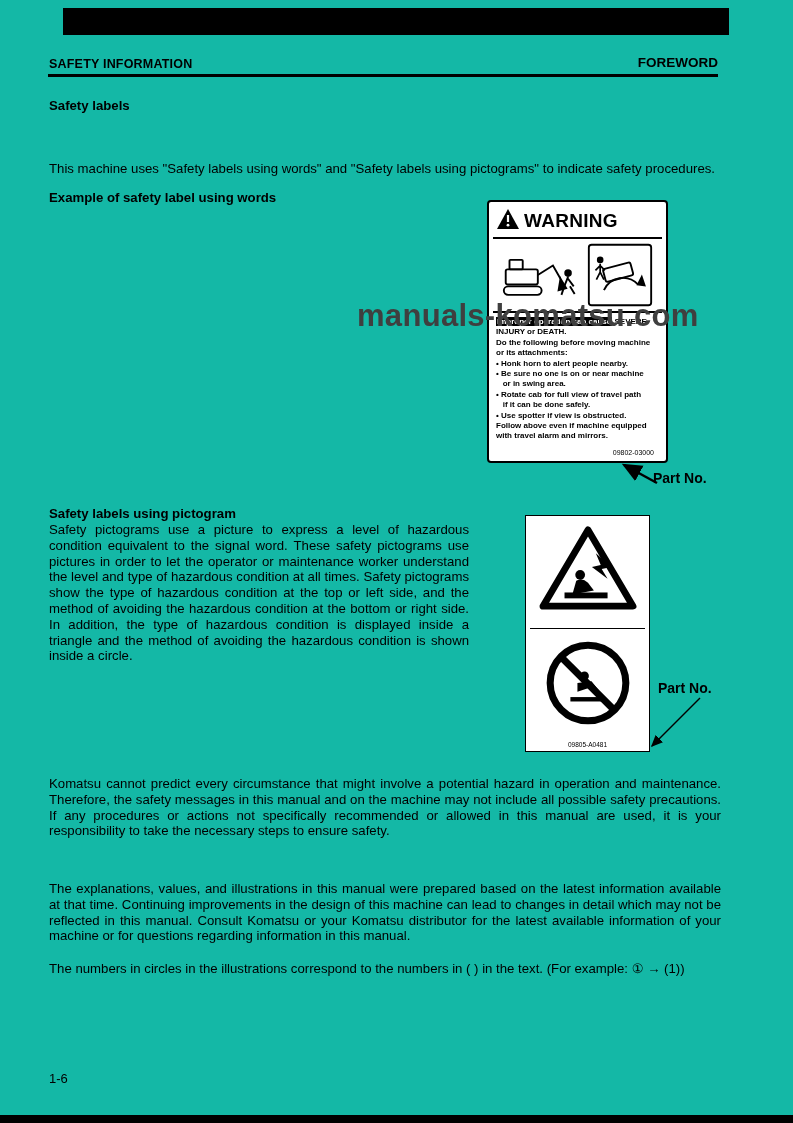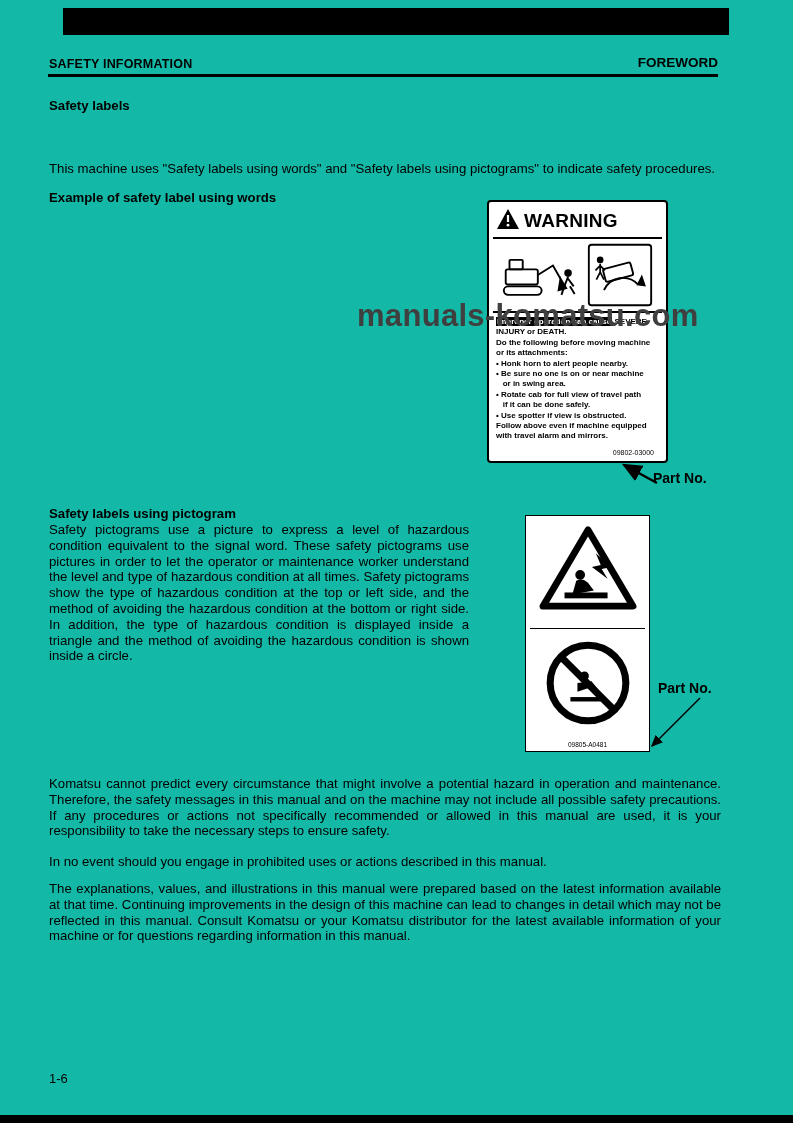--- a/index.html
+++ b/index.html
@@ -168,19 +168,19 @@
     <defs>
       <marker id="ah" markerWidth="9" markerHeight="8" refX="7" refY="3.5" orient="auto">
         <path d="M0 0 L8 3.5 L0 7 Z" fill="#000"></path>
       </marker>
     </defs>
     <line x1="657" y1="483" x2="624" y2="465" stroke="#000" stroke-width="2.5" marker-end="url(#ah)"></line>
     <line x1="700" y1="698" x2="652" y2="746" stroke="#000" stroke-width="1.5" marker-end="url(#ah)"></line>
   </svg>
 
   <div class="para" style="top:776px;">Komatsu cannot predict every circumstance that might involve a potential hazard in operation and maintenance. Therefore, the safety messages in this manual and on the machine may not include all possible safety precautions. If any procedures or actions not specifically recommended or allowed in this manual are used, it is your responsibility to take the necessary steps to ensure safety.</div>
-  <div class="para last-left" style="top:854px;">In no event should you engage in prohibited uses or actions described in this manual.</div>
   <div class="para" style="top:881px;">The explanations, values, and illustrations in this manual were prepared based on the latest information available at that time. Continuing improvements in the design of this machine can lead to changes in detail which may not be reflected in this manual. Consult Komatsu or your Komatsu distributor for the latest available information of your machine or for questions regarding information in this manual.</div>
+  <div class="para last-left" style="top:961px;">The numbers in circles in the illustrations correspond to the numbers in ( ) in the text. (For example: ① → (1))</div>
 
   <div class="footer-pagenum">1-6</div>
 
   <div class="bottom-bar"></div>
 </div>
 
 </body></html>

